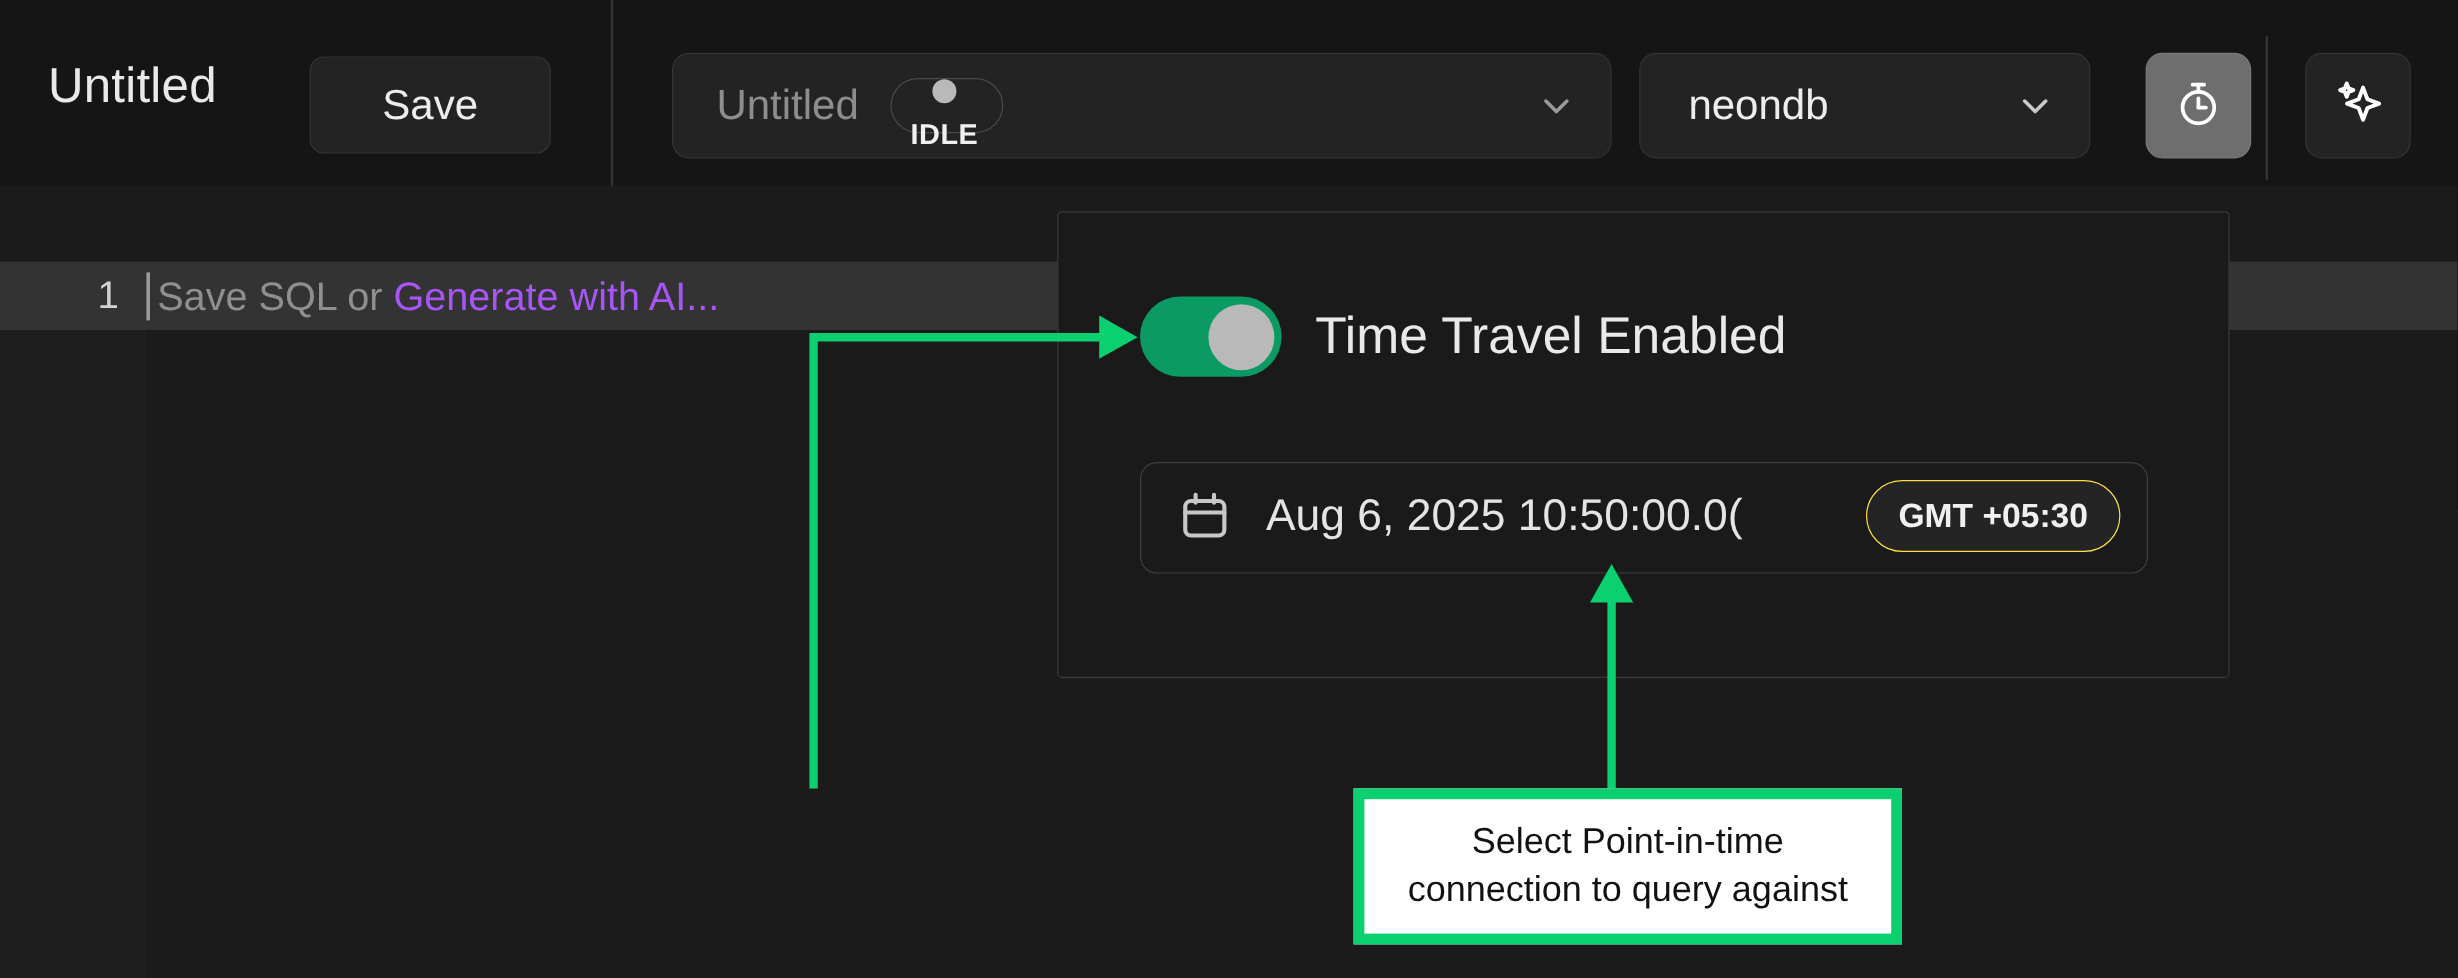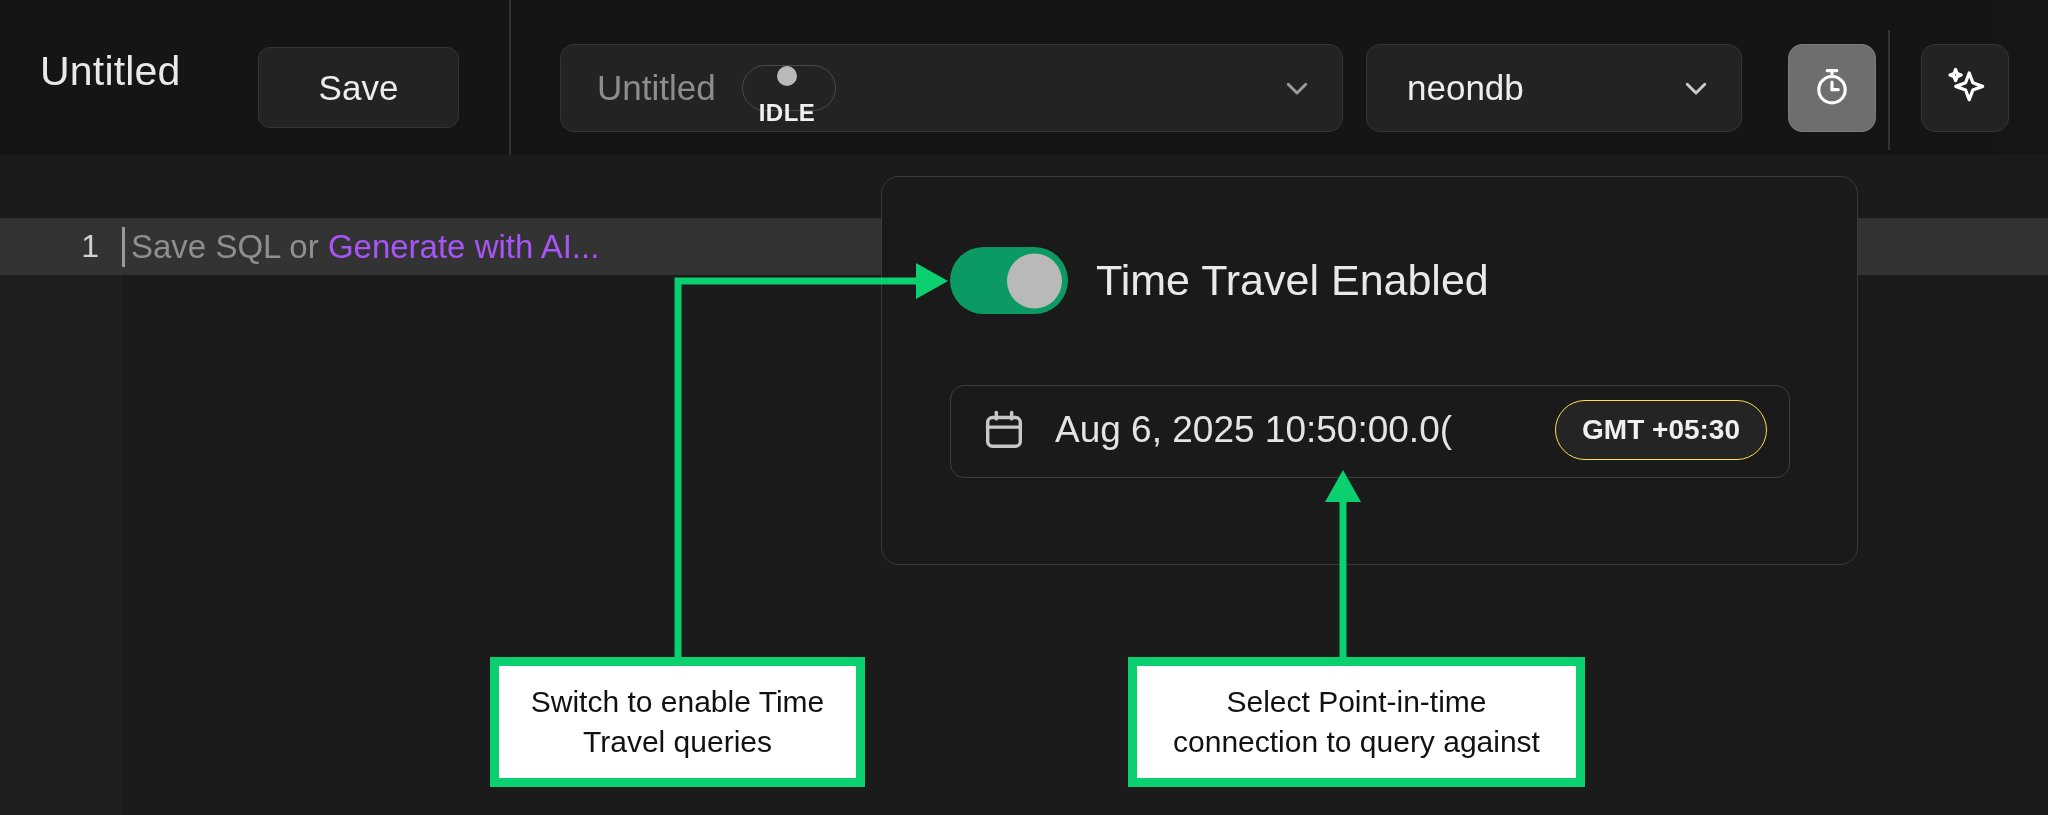--- a/index.html
+++ b/index.html
@@ -143,21 +143,21 @@
     background: #1f1f1f;
   }
 
   
   #tt-panel {
     position: absolute;
     left: 881px; top: 176px;
     width: 977px; height: 389px;
     background: #1a1a1a;
     border: 1px solid #3a3a3a;
-    border-radius: 18px;
+    border-radius: 4px;
     box-sizing: border-box;
   }
 
   #tt-toggle-row {
     position: absolute; left: 68px; top: 70px;
     display: flex; align-items: center; gap: 28px;
   }
   .switch {
     width: 118px; height: 67px; border-radius: 999px;
     background: #0b9a63;
@@ -319,17 +319,16 @@
   <div id="anno-layer">
     <svg width="2048" height="815">
 
       <path d="M 678 657 L 678 281 L 930 281" stroke="#0ad06f" stroke-width="7" fill="none"></path>
       <polygon points="948,281 916,263 916,299" fill="#0ad06f"></polygon>
 
       <path d="M 1343 657 L 1343 494" stroke="#0ad06f" stroke-width="7" fill="none"></path>
       <polygon points="1343,470 1325,502 1361,502" fill="#0ad06f"></polygon>
     </svg>
 
-    <div class="callout" id="callout-switch">Switch to enable Time Travel queries</div>
     <div class="callout" id="callout-date">Select Point-in-time connection to query against</div>
   </div>
 
 </div>
 
 </body></html>

